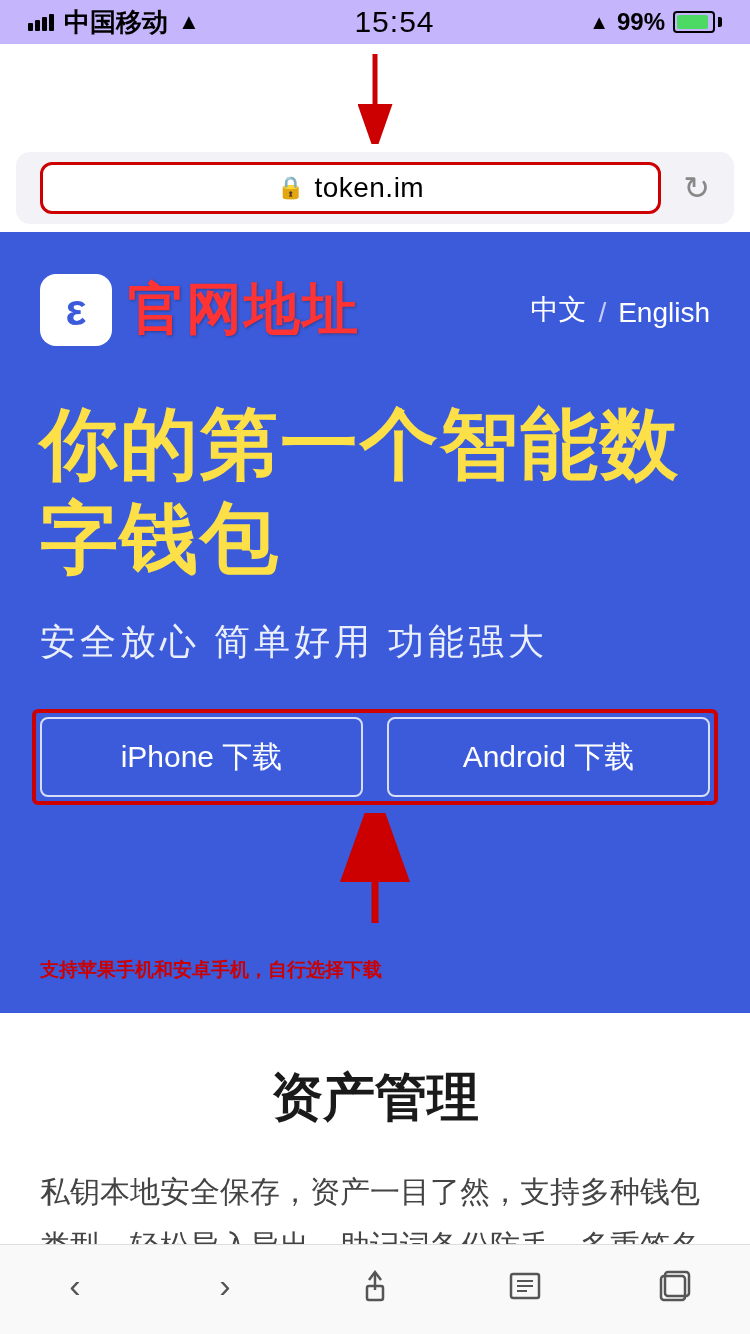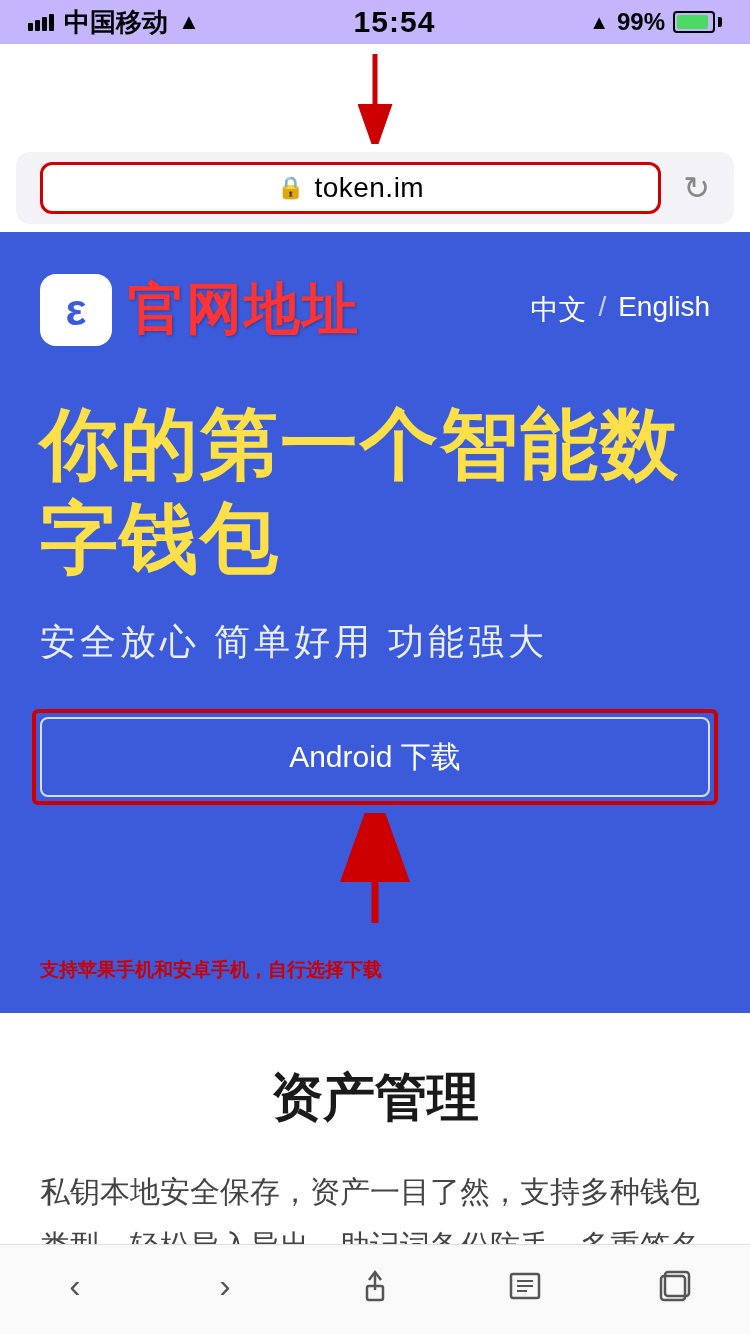--- a/index.html
+++ b/index.html
@@ -39,21 +39,21 @@
     .status-signal span {
       background: #000;
       width: 5px;
       border-radius: 1px;
     }
     .status-wifi {
       font-size: 22px;
     }
     .status-center {
       font-size: 30px;
-      font-weight: 700;
+      font-weight: 400;
       letter-spacing: 1px;
     }
     .status-right {
       display: flex;
       align-items: center;
       gap: 8px;
       font-size: 24px;
     }
     .battery-icon {
       display: flex;
@@ -157,21 +157,21 @@
     }
     .site-title {
       font-size: 56px;
       font-weight: 900;
       color: #ff3333;
       text-shadow: 1px 1px 3px rgba(0,0,0,0.3);
       letter-spacing: 2px;
     }
     .lang-switch {
       display: flex;
-      align-items: flex-start;
+      align-items: flex-end;
       gap: 12px;
       font-size: 28px;
       color: #fff;
     }
     .lang-divider {
       color: rgba(255,255,255,0.7);
     }
 
     .hero-section {
       margin-bottom: 50px;
@@ -374,20 +374,21 @@
     <div class="hero-title">
       <span style="white-space:pre-line;">你的第一个智能数
 字钱包</span>
     </div>
     <div class="hero-subtitle">安全放心  简单好用  功能强大</div>
   </div>
 
   <div class="download-buttons-container">
     <div class="download-buttons">
       <div class="red-box"></div>
+      <button class="download-btn">iPhone 下载</button>
       <button class="download-btn">Android 下载</button>
     </div>
   </div>
 
   <div class="annotation-arrow-container">
     <svg class="big-red-arrow" viewBox="0 0 80 120">
       <defs>
         <marker id="arrowhead2" markerWidth="14" markerHeight="10" refX="7" refY="5" orient="auto">
           <polygon points="0 10, 14 5, 0 0" fill="#cc0000"></polygon>
         </marker>

